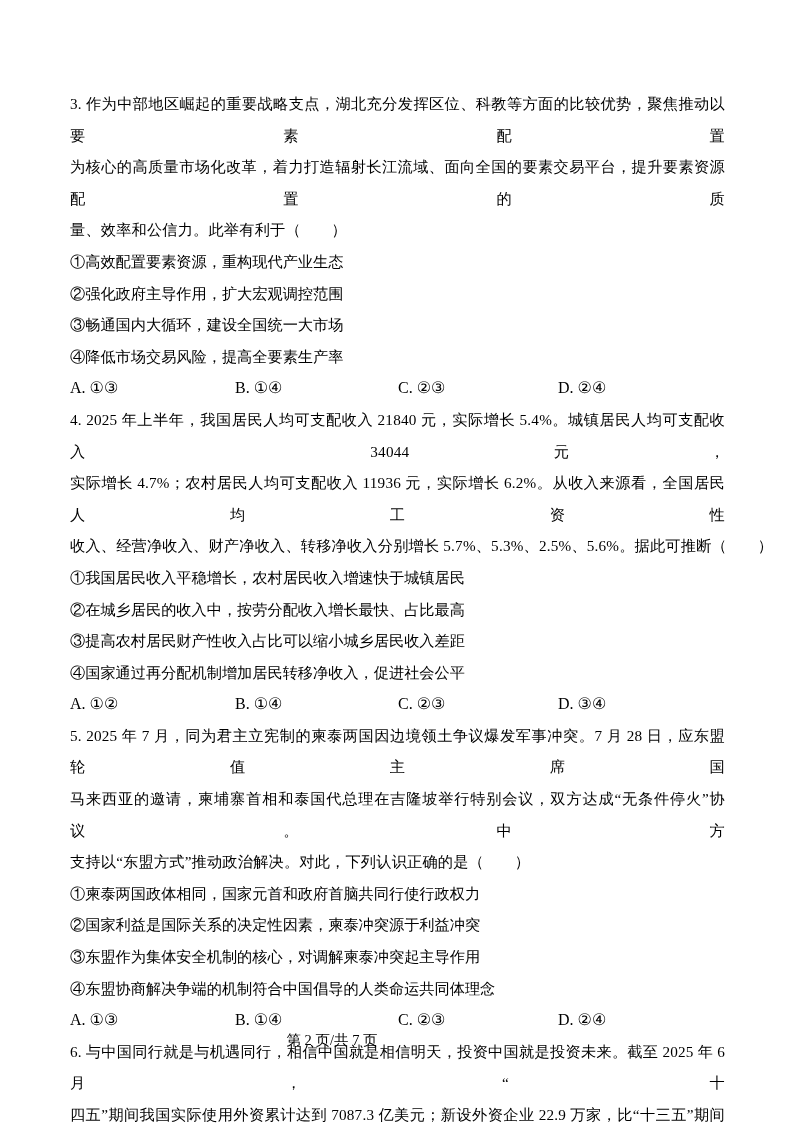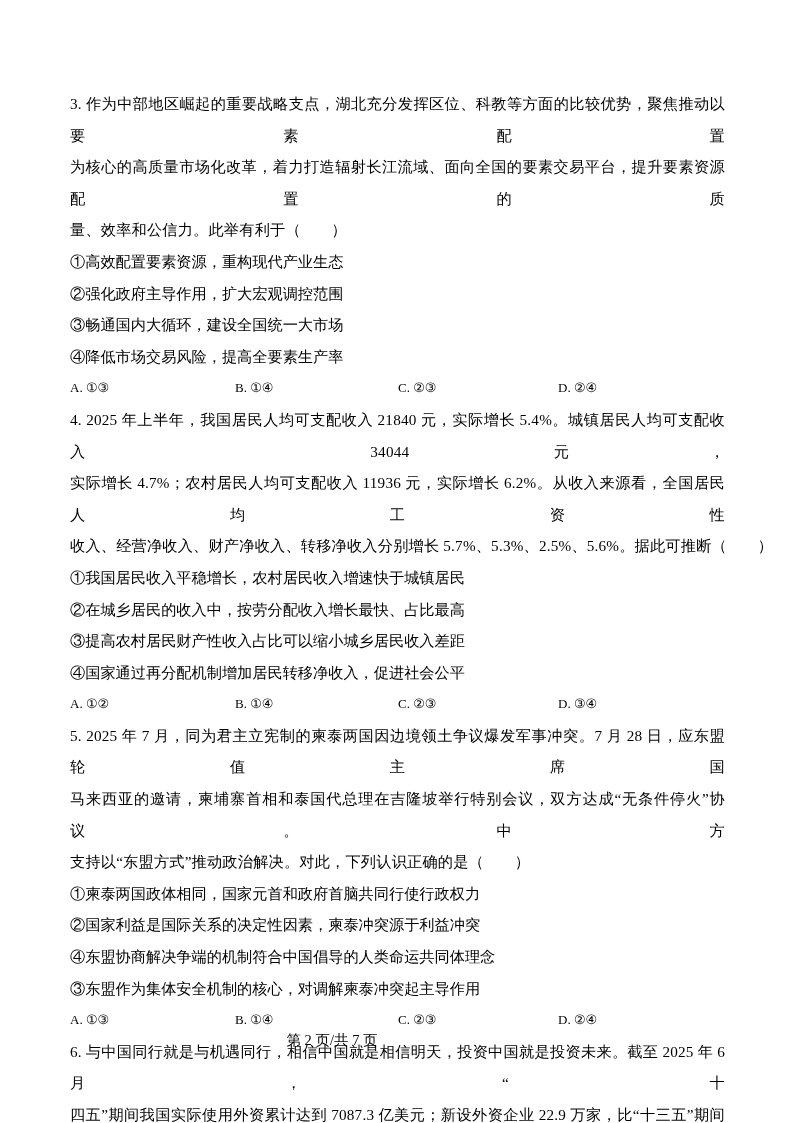--- a/index.html
+++ b/index.html
@@ -52,21 +52,21 @@
   }
   .opt-line {
     font-size: 15.2px;
     line-height: 31.6px;
     white-space: nowrap;
   }
   .choices {
     display: block;
     position: relative;
     height: 31.6px;
-    font-size: 13px;
+    font-size: 16px;
     line-height: 31.6px;
     font-family: Liberation Serif, serif;
   }
   .choice {
     position: absolute;
     top: 0;
     white-space: nowrap;
   }
   .choice.a { left: 0px; }
   .choice.b { left: 165px; text-align: center; }
@@ -120,22 +120,22 @@
         <span class="choice d">D. ③④</span>
       </div>
     </div>
 
     <div class="q-block">
       <div class="line justify">5. 2025 年 7 月，同为君主立宪制的柬泰两国因边境领土争议爆发军事冲突。7 月 28 日，应东盟轮值主席国</div>
       <div class="line justify">马来西亚的邀请，柬埔寨首相和泰国代总理在吉隆坡举行特别会议，双方达成“无条件停火”协议。中方</div>
       <div class="line last">支持以“东盟方式”推动政治解决。对此，下列认识正确的是（　　）</div>
       <div class="opt-line">①柬泰两国政体相同，国家元首和政府首脑共同行使行政权力</div>
       <div class="opt-line">②国家利益是国际关系的决定性因素，柬泰冲突源于利益冲突</div>
+      <div class="opt-line">③东盟作为集体安全机制的核心，对调解柬泰冲突起主导作用</div>
       <div class="opt-line">④东盟协商解决争端的机制符合中国倡导的人类命运共同体理念</div>
-      <div class="opt-line">③东盟作为集体安全机制的核心，对调解柬泰冲突起主导作用</div>
       <div class="choices">
         <span class="choice a">A. ①③</span>
         <span class="choice b">B. ①④</span>
         <span class="choice c">C. ②③</span>
         <span class="choice d">D. ②④</span>
       </div>
     </div>
 
     <div class="q-block">
       <div class="line justify">6. 与中国同行就是与机遇同行，相信中国就是相信明天，投资中国就是投资未来。截至 2025 年 6 月，“十</div>

